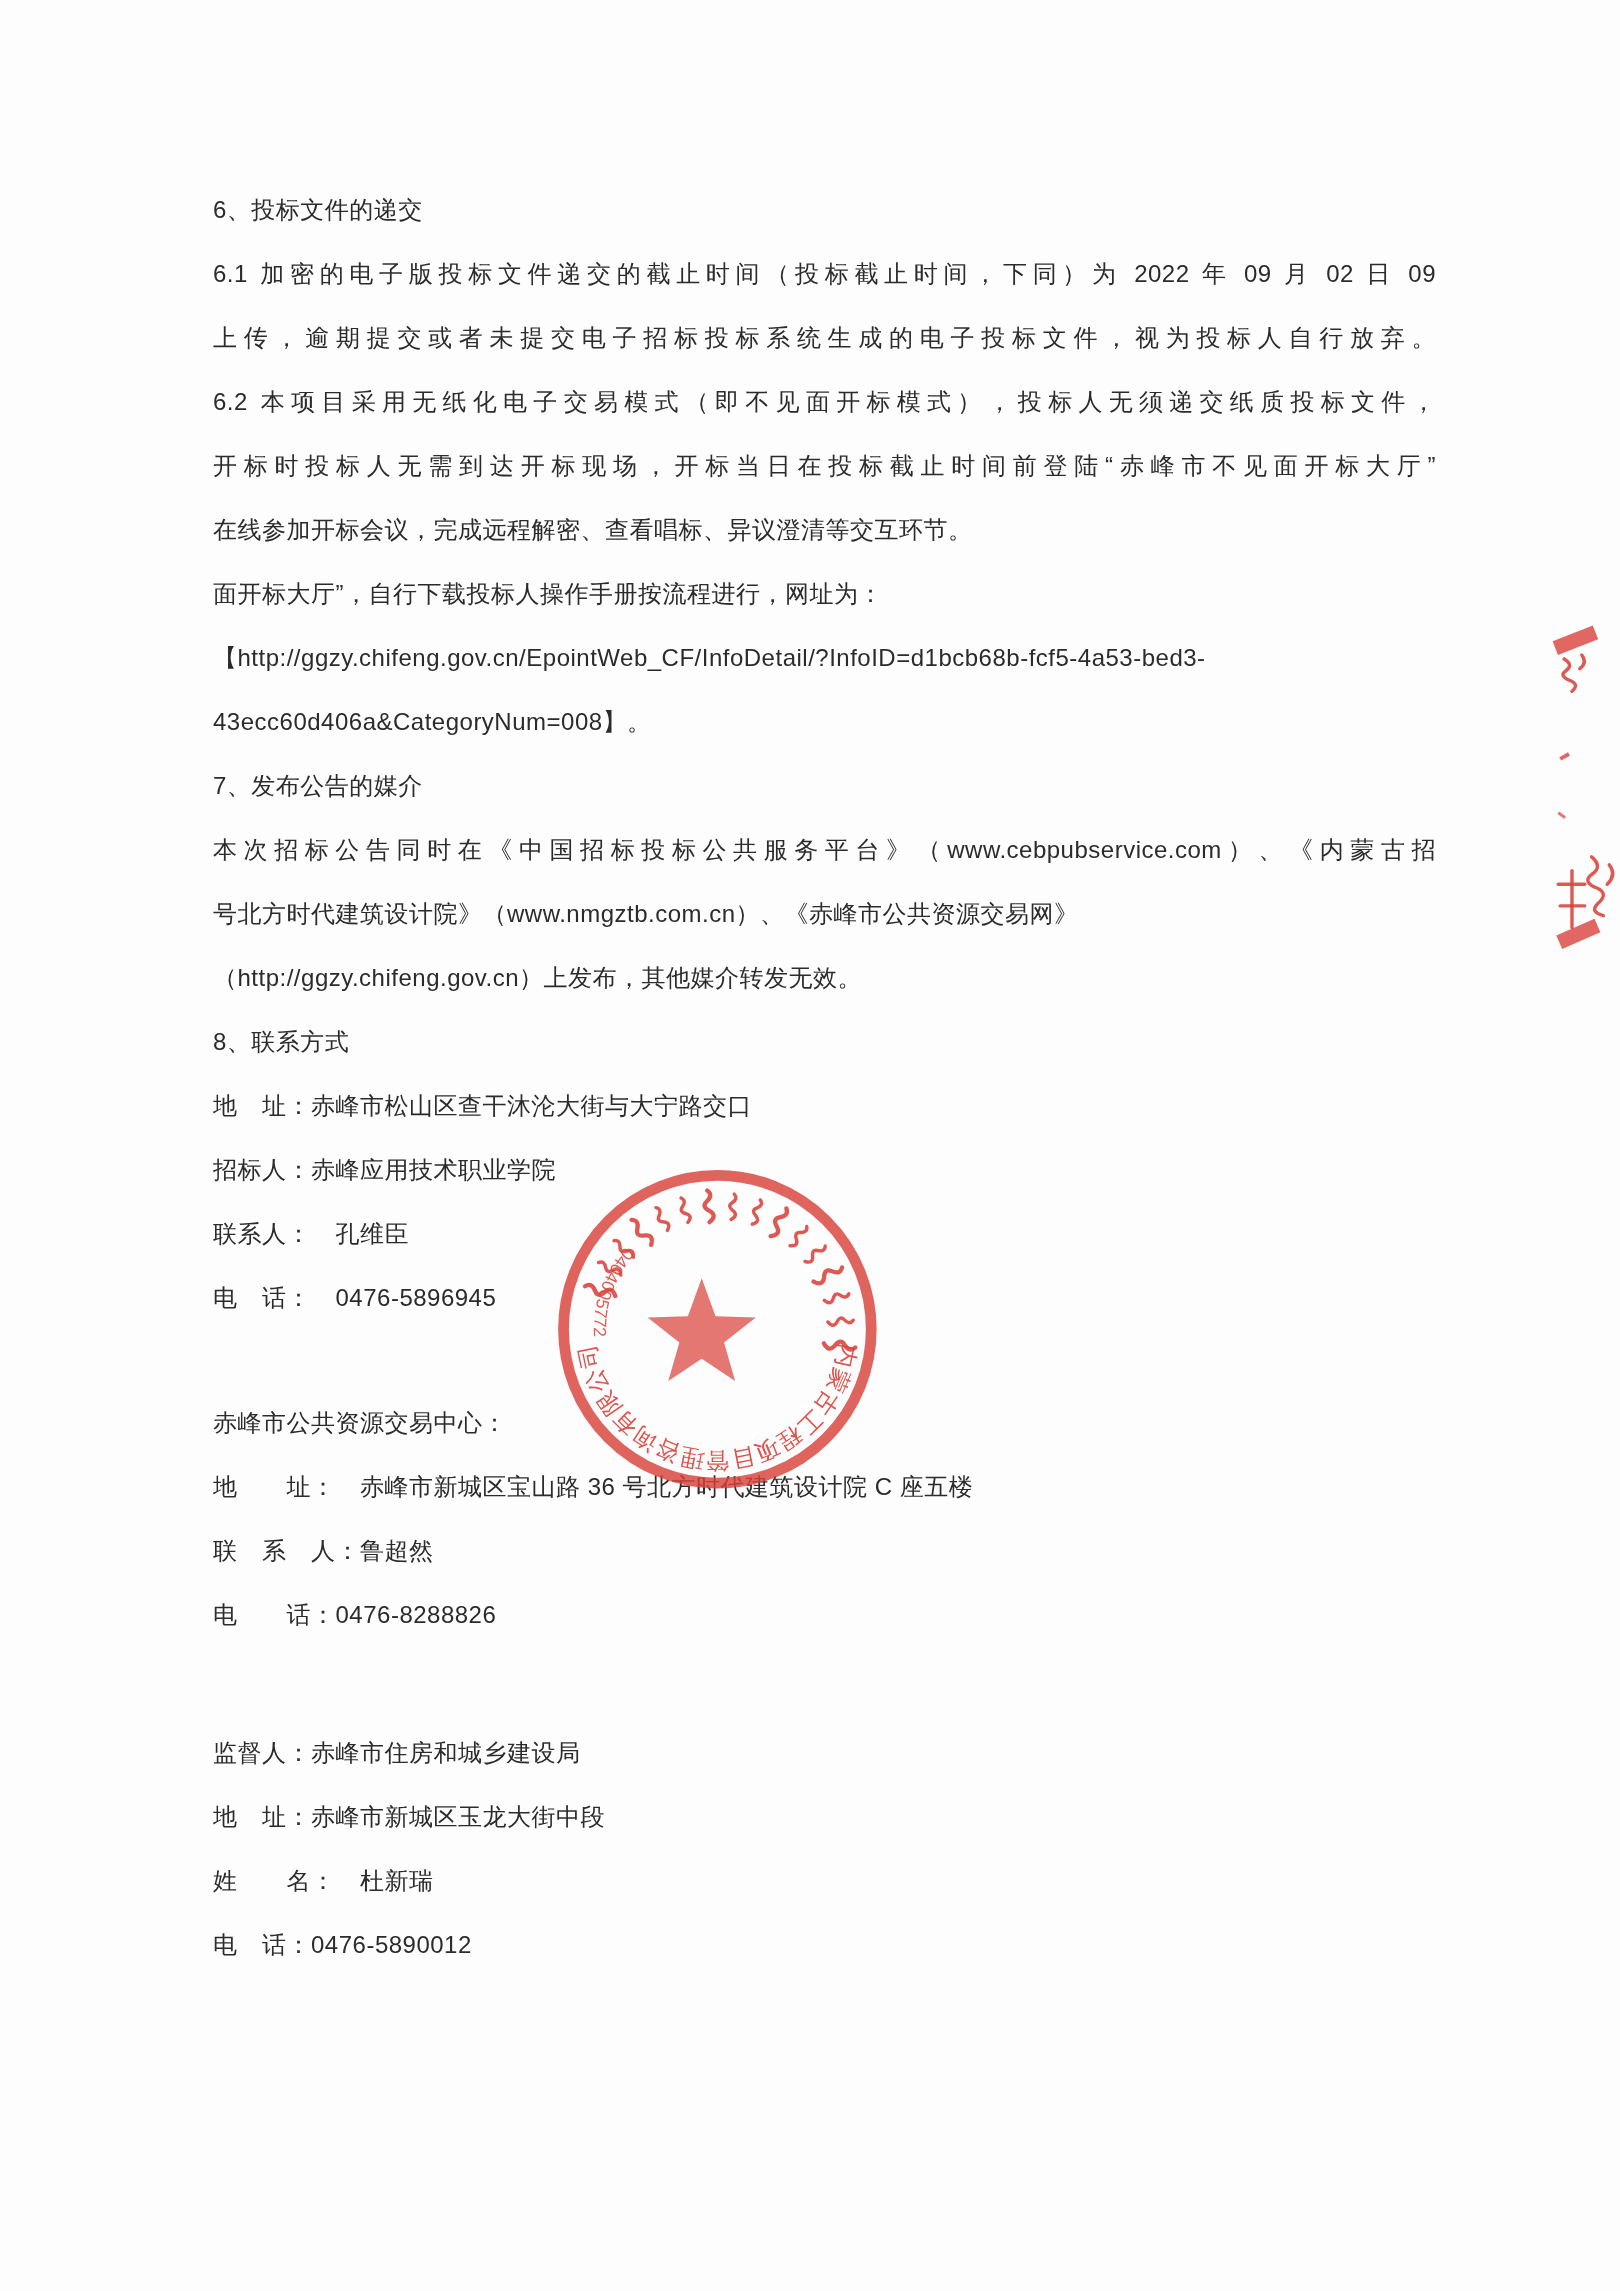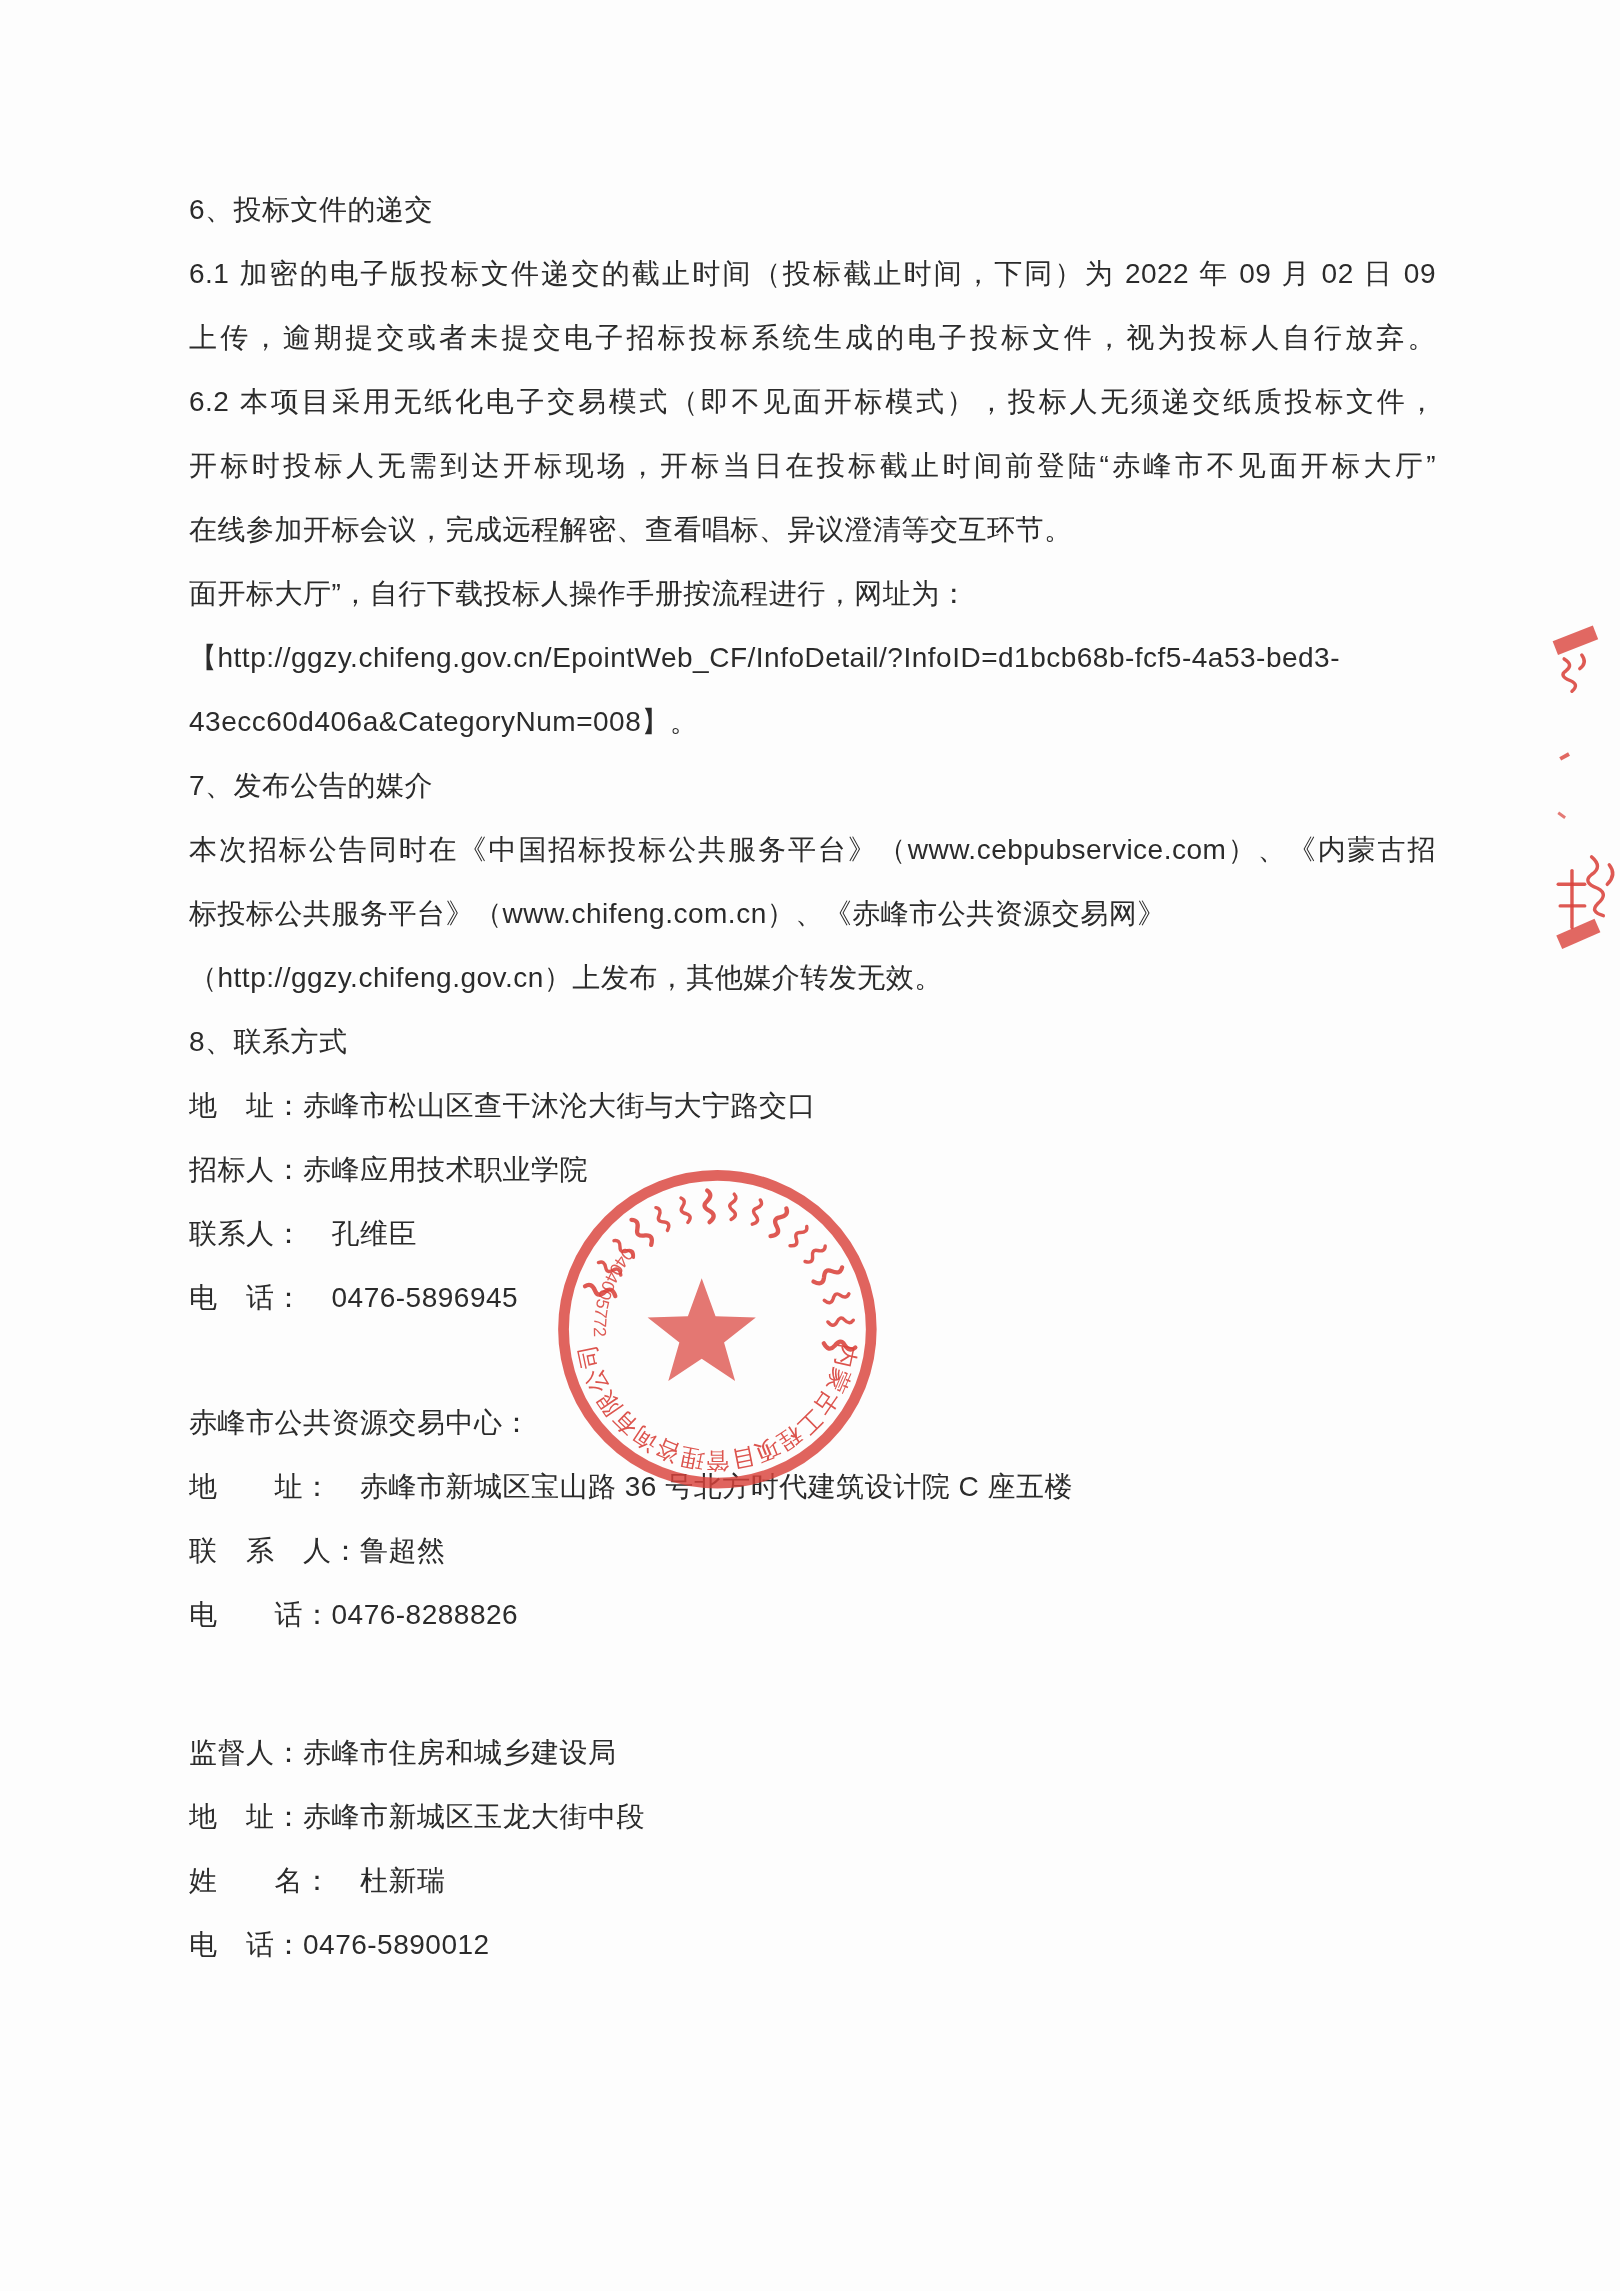--- a/index.html
+++ b/index.html
@@ -7,23 +7,24 @@
   body{
     width:1620px;height:2292px;position:relative;overflow:hidden;
     background:#fdfdfd;
     font-family:"Liberation Sans", sans-serif;
     color:var(--ink);
   }
   .content{
     position:absolute;left:189px;top:178px;width:1247px;
   }
   .line{
-    height:64px;line-height:64px;font-size:28px;
+    height:64px;line-height:64px;font-size:24px;
     letter-spacing:0.5px;
     white-space:normal;
+    margin-left:24px;
   }
   .line.j{
     text-align:justify;
     text-align-last:justify;
   }
   .line.gap1{margin-top:61px;}
   .line.gap2{margin-top:74px;font-family:Liberation Serif, serif;}
   .seal-overlay{
     position:absolute;left:0;top:0;width:1620px;height:2292px;
     pointer-events:none;
@@ -40,21 +41,21 @@
   <div class="line j">6.1 加密的电子版投标文件递交的截止时间（投标截止时间，下同）为 2022 年 09 月 02 日 09</div>
   <div class="line j">上传，逾期提交或者未提交电子招标投标系统生成的电子投标文件，视为投标人自行放弃。</div>
   <div class="line j">6.2 本项目采用无纸化电子交易模式（即不见面开标模式），投标人无须递交纸质投标文件，</div>
   <div class="line j">开标时投标人无需到达开标现场，开标当日在投标截止时间前登陆“赤峰市不见面开标大厅”</div>
   <div class="line">在线参加开标会议，完成远程解密、查看唱标、异议澄清等交互环节。</div>
   <div class="line">面开标大厅”，自行下载投标人操作手册按流程进行，网址为：</div>
   <div class="line">【http://ggzy.chifeng.gov.cn/EpointWeb_CF/InfoDetail/?InfoID=d1bcb68b-fcf5-4a53-bed3-</div>
   <div class="line">43ecc60d406a&amp;CategoryNum=008】。</div>
   <div class="line">7、发布公告的媒介</div>
   <div class="line j">本次招标公告同时在《中国招标投标公共服务平台》（www.cebpubservice.com）、《内蒙古招</div>
-  <div class="line">标投标公共服务平台》（www.chifeng.com.cn）、《赤峰市公共资源交易网》</div>
+  <div class="line">号北方时代建筑设计院》（www.nmgztb.com.cn）、《赤峰市公共资源交易网》</div>
   <div class="line">（http://ggzy.chifeng.gov.cn）上发布，其他媒介转发无效。</div>
   <div class="line">8、联系方式</div>
   <div class="line">地　址：赤峰市松山区查干沐沦大街与大宁路交口</div>
   <div class="line">招标人：赤峰应用技术职业学院</div>
   <div class="line">联系人：　孔维臣</div>
   <div class="line">电　话：　0476-5896945</div>
   <div class="line gap1">赤峰市公共资源交易中心：</div>
   <div class="line">地　　址：　赤峰市新城区宝山路 36 号北方时代建筑设计院 C 座五楼</div>
   <div class="line">联　系　人：鲁超然</div>
   <div class="line">电　　话：0476-8288826</div>

